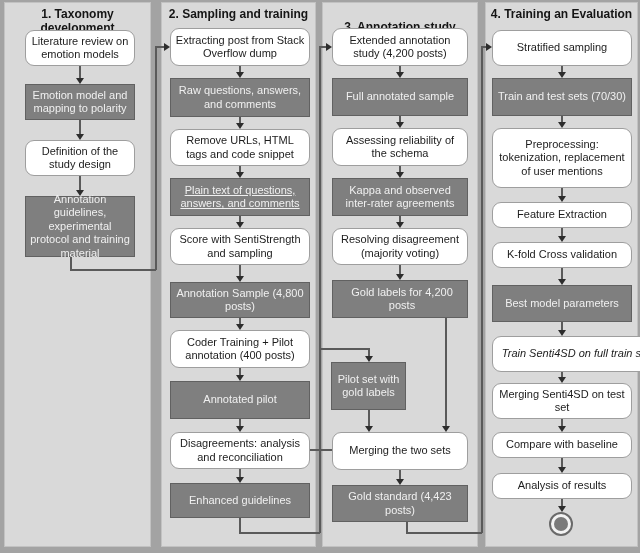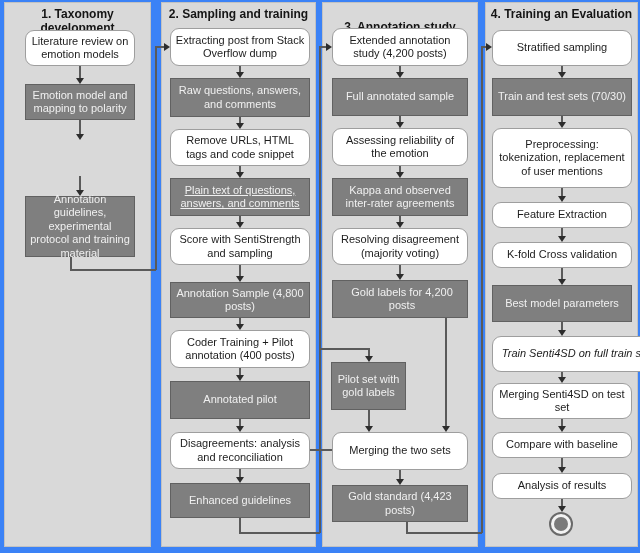--- a/index.html
+++ b/index.html
@@ -1,17 +1,17 @@
 <!DOCTYPE html>
 <html><head>
 <meta charset="utf-8">
 <style>
   html,body{margin:0;padding:0;background:#ffffff;}
   #stage{
-    position:relative;width:640px;height:553px;background:#3b82f6;overflow:hidden;
+    position:relative;width:640px;height:553px;background:#a3a3a3;overflow:hidden;
     font-family:"Liberation Sans","DejaVu Sans",sans-serif;color:#1c1c1c;
   }
   .panel{position:absolute;background:#d9d9d9;border:1px solid #c2c2c2;box-sizing:border-box;}
   .col-title{position:absolute;font-size:12px;font-weight:bold;text-align:center;color:#151515;letter-spacing:0;}
   .box{
     position:absolute;display:flex;align-items:center;justify-content:center;
     text-align:center;font-size:11px;line-height:1.22;box-sizing:border-box;padding:2px 4px;
   }
   .light{background:#ffffff;border:1.5px solid #9e9e9e;border-radius:9px;color:#1c1c1c;}
   .dark{background:#7f7f7f;border:1.5px solid #616161;color:#f0f0f0;}
@@ -32,20 +32,21 @@
   <div class="panel" style="left:322px;top:2px;width:156px;height:545px;"></div>
   <div class="panel" style="left:485px;top:2px;width:153px;height:545px;"></div>
 
   <div class="col-title" style="left:4px;top:7px;width:147px;">1. Taxonomy development</div>
   <div class="col-title" style="left:161px;top:7px;width:155px;">2. Sampling and training</div>
   <div class="col-title" style="left:322px;top:20px;width:156px;">3. Annotation study</div>
   <div class="col-title" style="left:485px;top:7px;width:153px;">4. Training an Evaluation</div>
 
   <div class="box light" style="left:25px;top:30px;width:110px;height:36px;">Literature review on emotion models</div>
   <div class="box dark" style="left:25px;top:84px;width:110px;height:36px;">Emotion model and mapping to polarity</div>
+  <div class="box light" style="left:25px;top:140px;width:110px;height:36px;">Definition of the study design</div>
   <div class="box dark" style="left:25px;top:196px;width:110px;height:61px;">Annotation guidelines, experimental protocol and training material</div>
 
   <div class="vline" style="left:79px;top:66px;height:12px;"></div>
   <div class="ah-d" style="left:76px;top:78px;"></div>
   <div class="vline" style="left:79px;top:120px;height:14px;"></div>
   <div class="ah-d" style="left:76px;top:134px;"></div>
   <div class="vline" style="left:79px;top:176px;height:14px;"></div>
   <div class="ah-d" style="left:76px;top:190px;"></div>
 
   <div class="vline" style="left:70px;top:257px;height:13px;"></div>
@@ -91,21 +92,21 @@
   <div class="ah-r" style="left:326px;top:43px;"></div>
 
   <div class="hline" style="left:319px;top:348px;width:50px;"></div>
   <div class="vline" style="left:368px;top:348px;height:8px;"></div>
   <div class="ah-d" style="left:365px;top:356px;"></div>
 
   <div class="hline" style="left:310px;top:449px;width:22px;"></div>
 
   <div class="box light" style="left:332px;top:28px;width:136px;height:38px;">Extended annotation study (4,200 posts)</div>
   <div class="box dark" style="left:332px;top:78px;width:136px;height:38px;">Full annotated sample</div>
-  <div class="box light" style="left:332px;top:128px;width:136px;height:38px;">Assessing reliability of the emotion</div>
+  <div class="box light" style="left:332px;top:128px;width:136px;height:38px;">Assessing reliability of the schema</div>
   <div class="box dark" style="left:332px;top:178px;width:136px;height:38px;">Kappa and observed inter-rater agreements</div>
   <div class="box light" style="left:332px;top:228px;width:136px;height:37px;">Resolving disagreement (majority voting)</div>
   <div class="box dark" style="left:332px;top:280px;width:136px;height:38px;padding-left:8px;">Gold labels for 4,200 posts</div>
   <div class="box dark" style="left:331px;top:362px;width:75px;height:48px;">Pilot set with gold labels</div>
   <div class="box light" style="left:332px;top:432px;width:136px;height:38px;">Merging the two sets</div>
   <div class="box dark" style="left:332px;top:485px;width:136px;height:37px;">Gold standard (4,423 posts)</div>
 
   <div class="vline" style="left:399px;top:66px;height:6px;"></div>
   <div class="ah-d" style="left:396px;top:72px;"></div>
   <div class="vline" style="left:399px;top:116px;height:6px;"></div>

